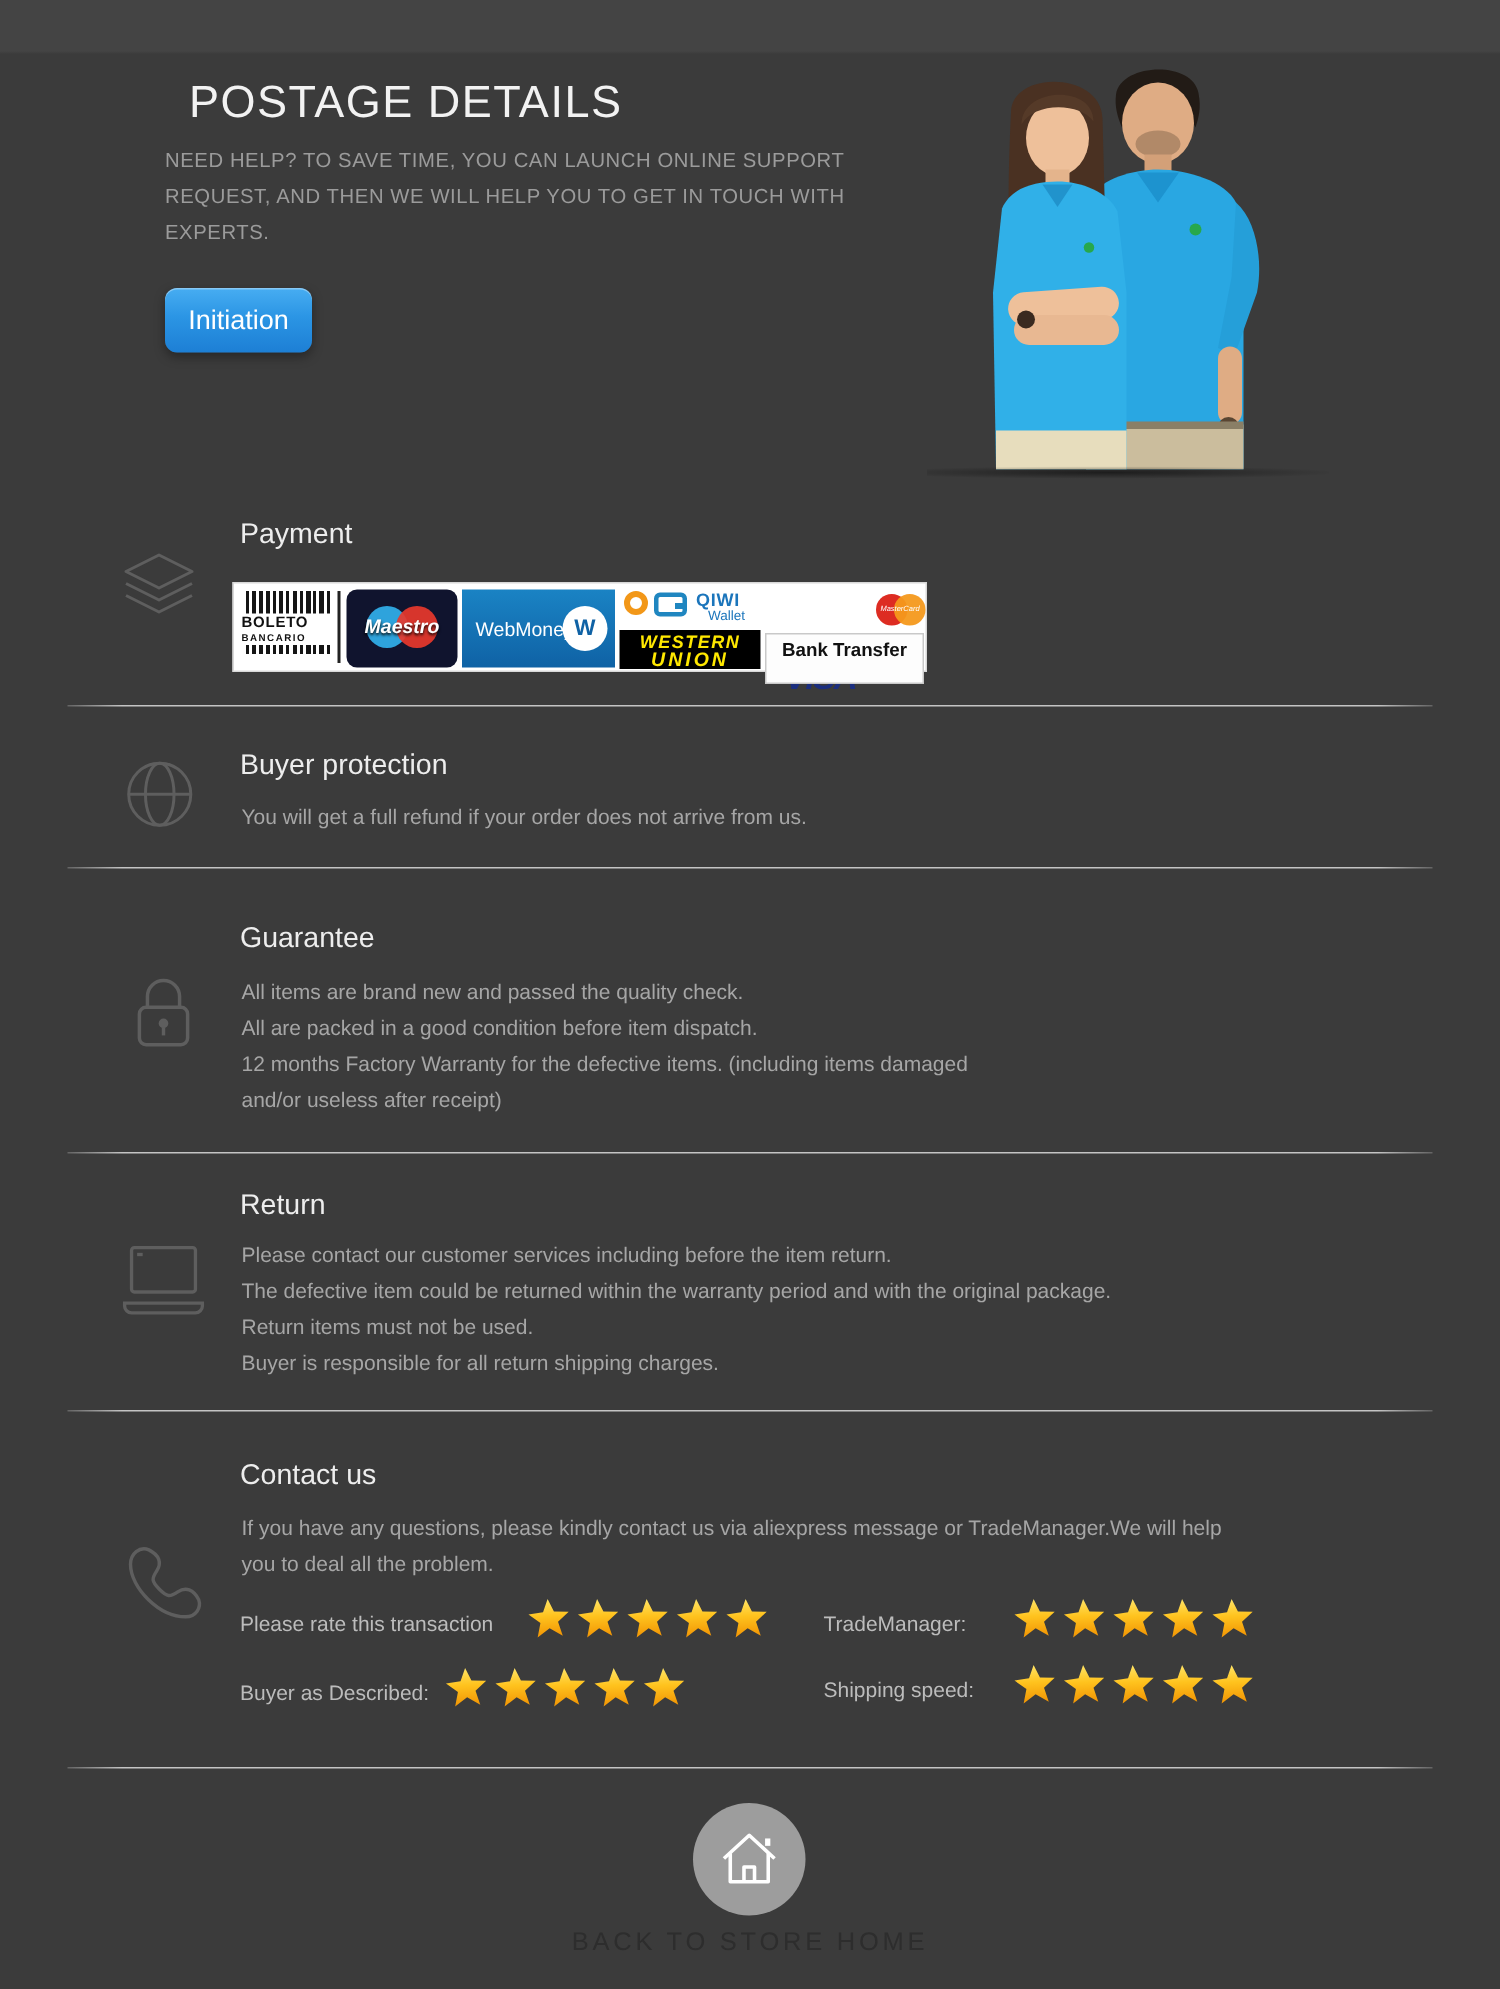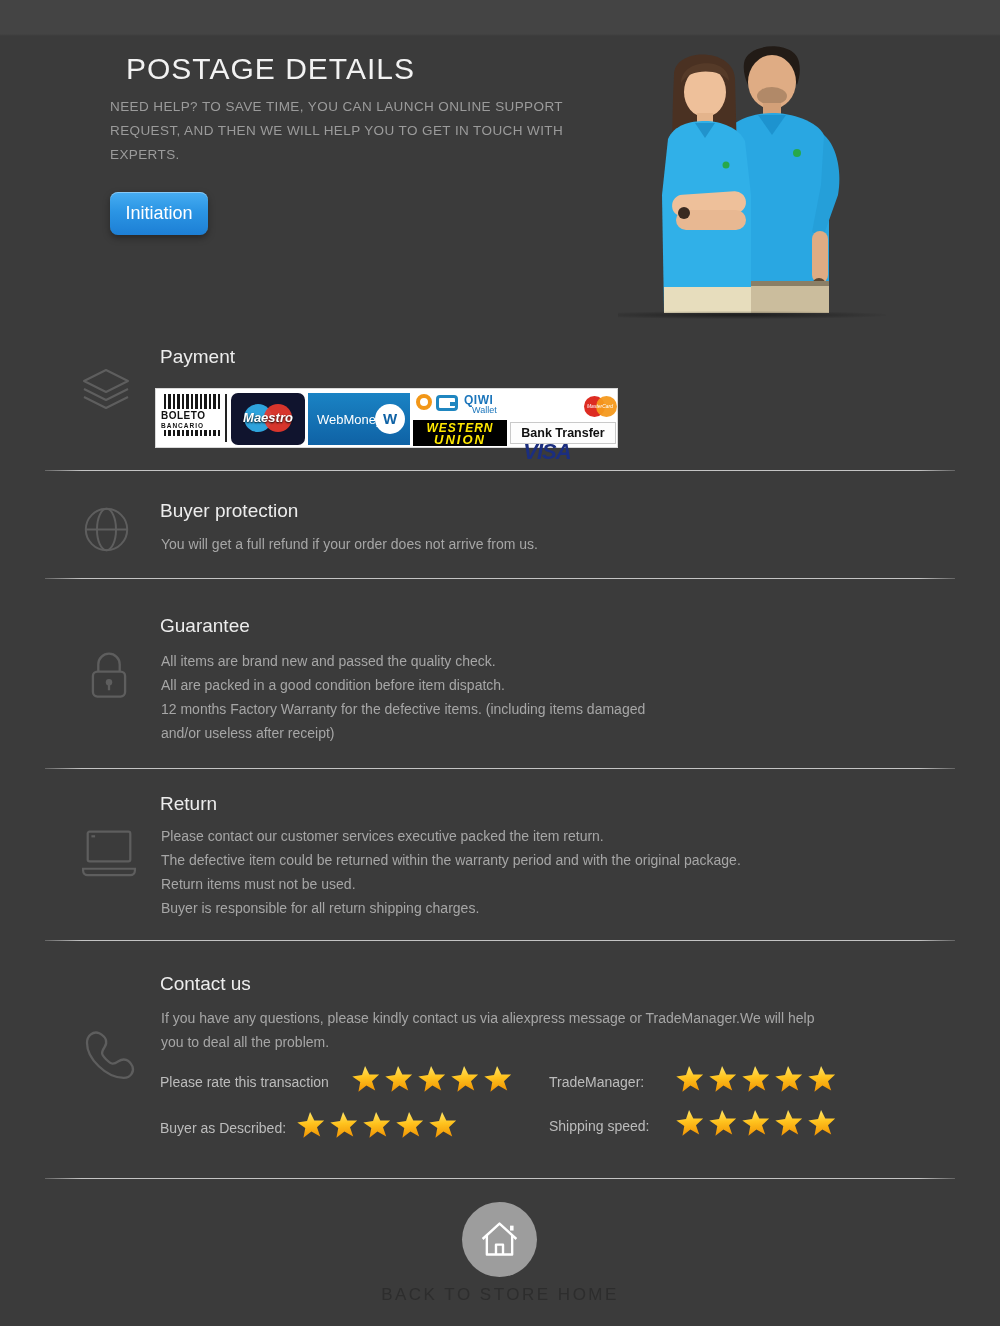--- a/index.html
+++ b/index.html
@@ -51,21 +51,21 @@
   .qiwi-sub{position:absolute;left:58px;top:13px;font-size:9px;color:#1b75bb;}
   .wunion{position:absolute;left:257px;top:31px;width:94px;height:26px;background:#000;text-align:center;color:#ffe800;
         font-weight:800;font-style:italic;line-height:12px;padding-top:2px;}
   .wu1{font-size:12px;letter-spacing:1px;}
   .wu2{font-size:13px;letter-spacing:2px;}
   .visa{position:absolute;left:354px;top:6px;width:74px;height:24px;color:#1b2e7f;font-size:22px;font-weight:900;font-style:italic;letter-spacing:-1px;text-align:center;margin-top:44px;}
   .mcard{position:absolute;left:428px;top:5px;width:32px;height:26px;}
   .mcard .mc1{position:absolute;left:0;top:2px;width:21px;height:21px;border-radius:50%;background:#dd2c22;}
   .mcard .mc2{position:absolute;left:12px;top:2px;width:21px;height:21px;border-radius:50%;background:#f4991c;opacity:.95;}
   .mcard .mc-text{position:absolute;left:0;right:0;top:9px;font-size:5px;font-style:italic;color:#fff;text-align:center;white-space:nowrap;}
-  .banktransfer{position:absolute;left:354px;top:33px;width:106px;height:22px;border:1px solid #c9c9c9;background:#fdfdfd;
+  .banktransfer{position:absolute;left:354px;top:33px;width:106px;height:34px;border:1px solid #c9c9c9;background:#fdfdfd;
         color:#111;font-size:12.5px;font-weight:bold;text-align:center;line-height:21px;}
 
   
   .rlabel{position:absolute;font-size:14px;color:#bcbcbc;}
   .stars{position:absolute;display:flex;}
   .star{display:inline-block;width:28px;height:27px;margin-right:5px;transform:rotate(-4deg);
         background:linear-gradient(180deg,#ffe466 0%,#ffc31e 42%,#ef8e00 100%);
         clip-path:polygon(50% 0%,63% 32%,98% 35%,71% 58%,80% 93%,50% 72%,20% 93%,29% 58%,2% 35%,37% 32%);
         filter:drop-shadow(1px 2px 1.5px rgba(0,0,0,.45));}
 
@@ -194,21 +194,21 @@
   <div class="divider" style="top:768px;"></div>
 
   <div class="sec-icon" style="left:78px;top:828px;">
     <svg width="62" height="50" viewBox="0 0 66 54" fill="none" stroke="#5e5e5e" stroke-width="2.4">
       <rect x="10" y="4" width="46" height="32" rx="2"></rect>
       <line x1="14" y1="9" x2="18" y2="9"></line>
       <path d="M5 44 h56 v2 a5 5 0 0 1 -5 5 h-46 a5 5 0 0 1 -5 -5 z"></path>
     </svg>
   </div>
   <div class="h2" style="top:793px;">Return</div>
-  <div class="body-line" style="top:824px;">Please contact our customer services executive packed the item return.</div>
+  <div class="body-line" style="top:824px;">Please contact our customer services including before the item return.</div>
   <div class="body-line" style="top:848px;">The defective item could be returned within the warranty period and with the original package.</div>
   <div class="body-line" style="top:872px;">Return items must not be used.</div>
   <div class="body-line" style="top:896px;">Buyer is responsible for all return shipping charges.</div>
 
   <div class="divider" style="top:940px;"></div>
 
   <div class="sec-icon" style="left:80px;top:1028px;">
     <svg width="56" height="56" viewBox="0 0 64 64" fill="none" stroke="#5e5e5e" stroke-width="2.6" stroke-linejoin="round">
       <path d="M22 6 C30 10 32 16 28 22 C24 28 24 30 30 36 C36 42 38 42 44 38 C50 34 56 36 60 44 C62 50 58 57 50 57 C30 57 8 35 8 17 C8 9 15 3 22 6 Z"></path>
     </svg>

